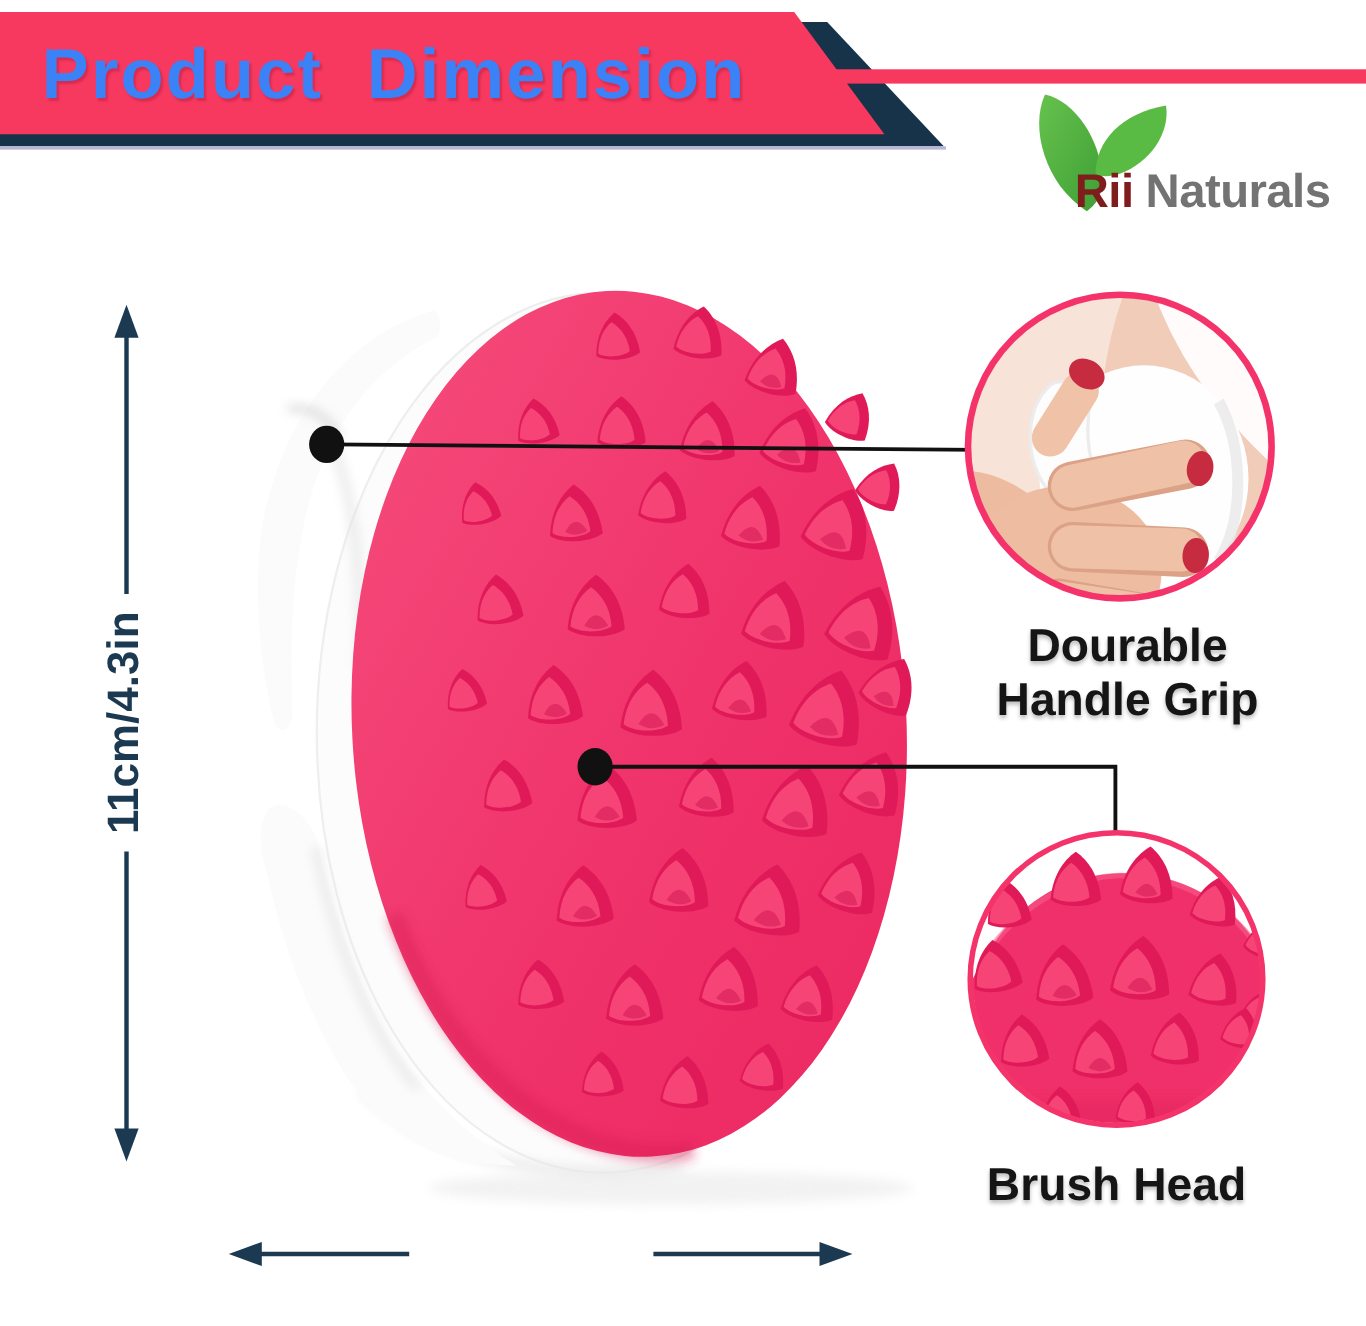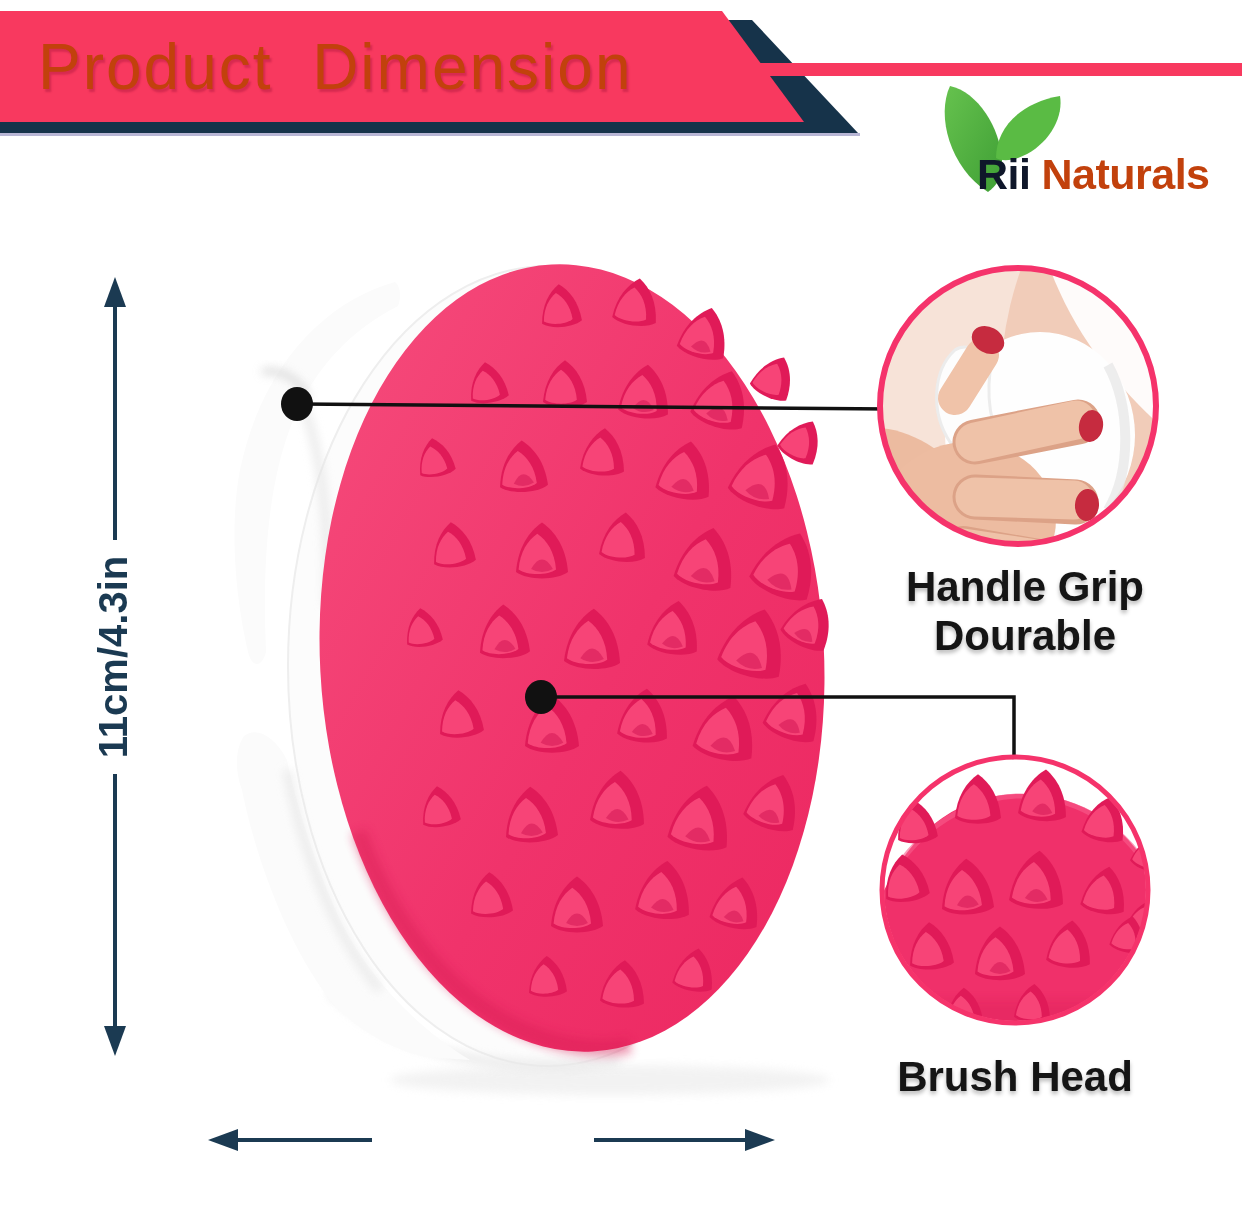--- a/index.html
+++ b/index.html
@@ -3,27 +3,27 @@
 <meta charset="utf-8">
 <style>
   html,body{margin:0;padding:0;background:#fff;}
   .canvas{position:relative;width:1242px;height:1205px;background:#ffffff;overflow:hidden;
           font-family:"Liberation Sans",sans-serif;}
   .abs{position:absolute;}
   svg{display:block;}
   
   .banner-title{
     position:absolute;left:38px;top:14px;height:106px;display:flex;align-items:center;
-    font-size:64px;font-weight:normal;color:#c2410c;letter-spacing:2px;white-space:pre;
+    font-size:64px;font-weight:bold;color:#3b82f6;letter-spacing:2px;white-space:pre;
     text-shadow:2px 3px 2px rgba(140,10,45,.30);
   }
   
   .logo-text{position:absolute;left:977px;top:150px;font-size:43px;font-weight:bold;letter-spacing:-.5px;}
-  .logo-text .rii{color:#0f172a;}
-  .logo-text .naturals{color:#c2410c;margin-left:11px;}
+  .logo-text .rii{color:#7f1d1d;}
+  .logo-text .naturals{color:#737373;margin-left:11px;}
   
   .dim{color:#1B3A52;font-weight:bold;font-size:40px;white-space:nowrap;}
   .dim-h{left:113px;top:657px;transform:translate(-50%,-50%) rotate(-90deg);}
   .dim-w{left:483px;top:1139px;transform:translate(-50%,-50%);}
   
   .callout-label{position:absolute;text-align:center;font-weight:bold;font-size:42px;line-height:1.17;
     color:#151515;text-shadow:0 3px 4px rgba(0,0,0,.28);}
   .callout-label.handle{left:845px;top:562px;width:360px;}
   .callout-label.brush{left:810px;top:1052px;width:410px;}
 </style>
@@ -430,19 +430,19 @@
 
   <div>
     <div class="logo-text">
       <span class="rii">Rii</span><span class="naturals">Naturals</span>
     </div>
   </div>
 
   <div class="abs dim dim-h">11cm/4.3in</div>
 
   <div class="callout-label handle">
+    <div>Dourable</div>
     <div>Handle Grip</div>
-    <div>Dourable</div>
   </div>
   <div class="callout-label brush">
     <div>Brush Head</div>
   </div>
 </div>
 
 </body></html>

